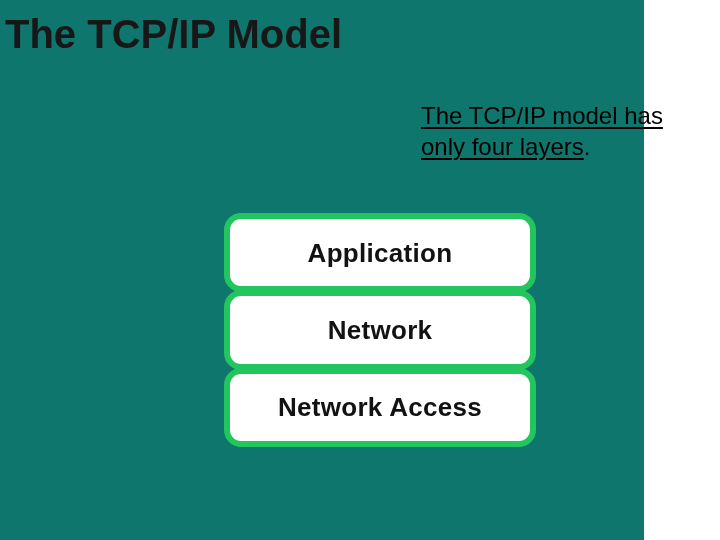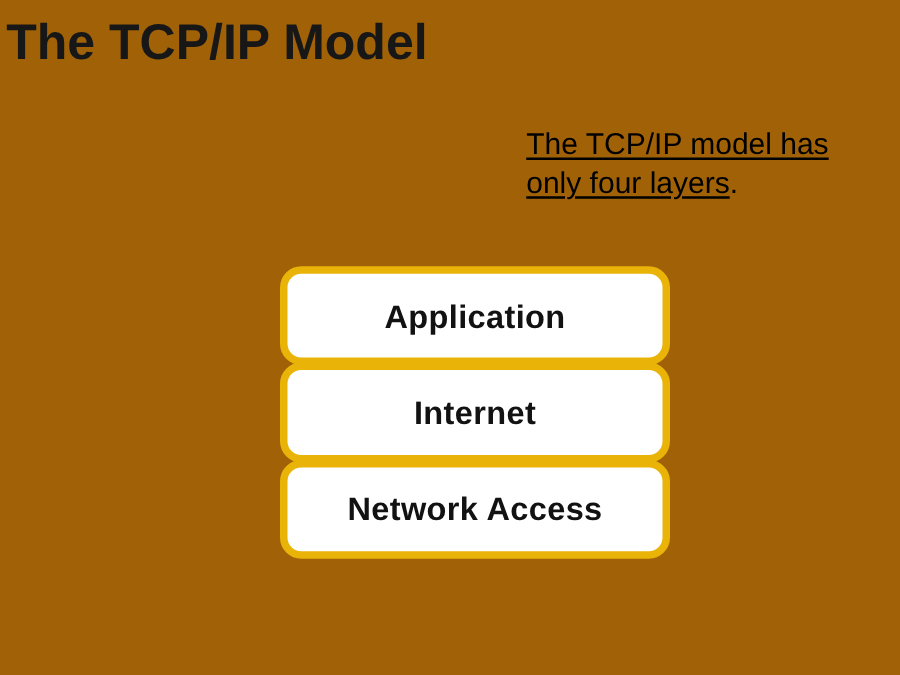--- a/index.html
+++ b/index.html
@@ -12,23 +12,23 @@
     background: #ffffff;
     font-family: "Liberation Sans", sans-serif;
     overflow: hidden;
     position: relative;
   }
 
   #slide {
     position: absolute;
     left: 0;
     top: 0;
-    width: 720px;
+    width: 644px;
     height: 540px;
-    background: #a16207;
+    background: #0f766e;
   }
 
   
   #slide-title {
     position: absolute;
     left: 5px;
     top: 11px;
     font-size: 40px;
     font-weight: bold;
     color: #171717;
@@ -66,21 +66,21 @@
     height: 236px;
     display: flex;
     flex-direction: column;
   }
 
   .layer-box {
     flex: 1 1 0;
     position: relative;
     box-sizing: border-box;
     background: #ffffff;
-    border: 6px solid #eab308;
+    border: 6px solid #22c55e;
     border-radius: 17px;
     display: flex;
     align-items: center;
     justify-content: center;
     margin-bottom: -2px;
   }
   .layer-box:last-child {
     margin-bottom: 2px;
     align-items: center;
   }
@@ -106,21 +106,21 @@
   </div>
 
   <div id="layer-stack">
 
     <div class="layer-box">
       <span class="layer-label">Application</span>
     </div>
 
 
     <div class="layer-box">
-      <span class="layer-label">Internet</span>
+      <span class="layer-label">Network</span>
     </div>
 
     <div class="layer-box">
       <span class="layer-label">Network Access</span>
     </div>
 
   </div>
 
 </div>
 

